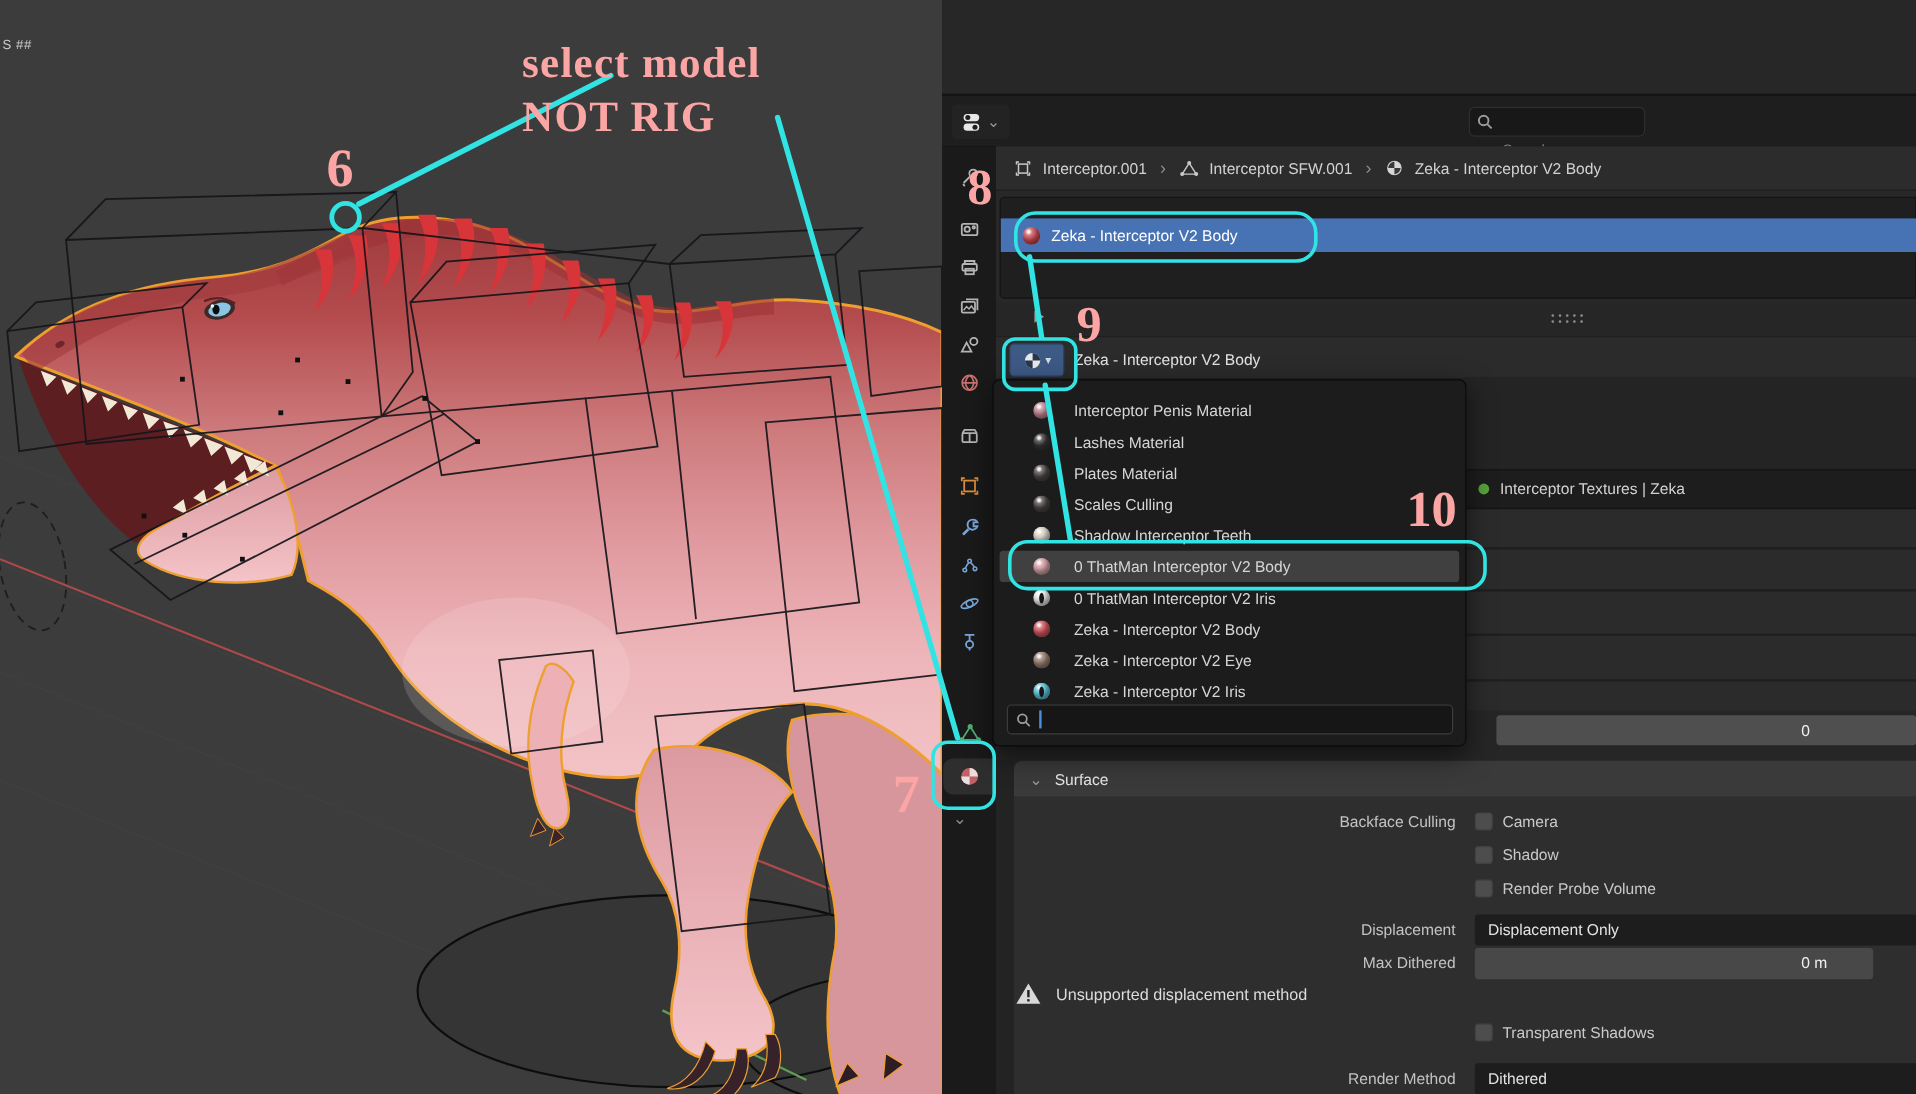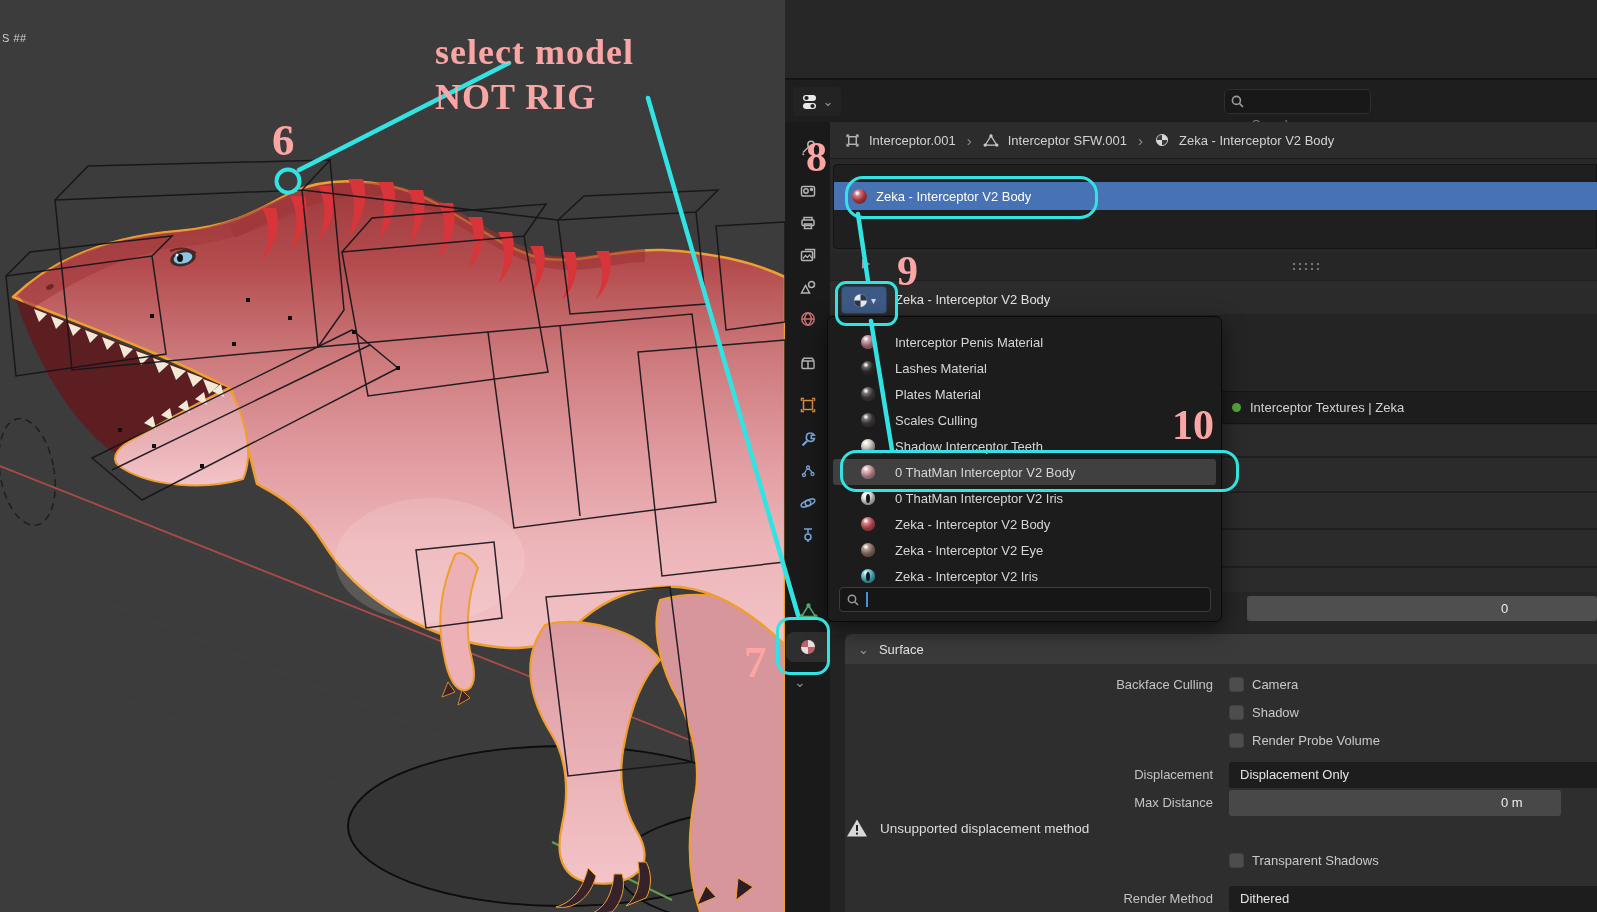--- a/index.html
+++ b/index.html
@@ -412,21 +412,21 @@
   <div class="cb-label abs" style="top:677px">Camera</div>
   <div class="cb abs" style="top:705px"></div>
   <div class="cb-label abs" style="top:705px">Shadow</div>
   <div class="cb abs" style="top:733px"></div>
   <div class="cb-label abs" style="top:733px">Render Probe Volume</div>
 
   <div class="frow-label abs" style="top:767px">Displacement</div>
   <div class="dselect abs" style="top:762px">
     <span>Displacement Only</span>
   </div>
-  <div class="frow-label abs" style="top:795px">Max Distance</div>
+  <div class="frow-label abs" style="top:795px">Max Dithered</div>
   <div class="dfield abs" style="top:790px">
     <span>0 m</span>
   </div>
 
   <div id="warning-row" class="abs">
     <svg width="22" height="20" viewBox="0 0 22 20">
       <path d="M11 1.5 L21 18.5 H1 Z" fill="#d8d8d8"></path>
       <rect x="10" y="7" width="2" height="6" fill="#222"></rect>
         <rect x="10" y="14.6" width="2" height="2" fill="#222"></rect>
       </svg>

